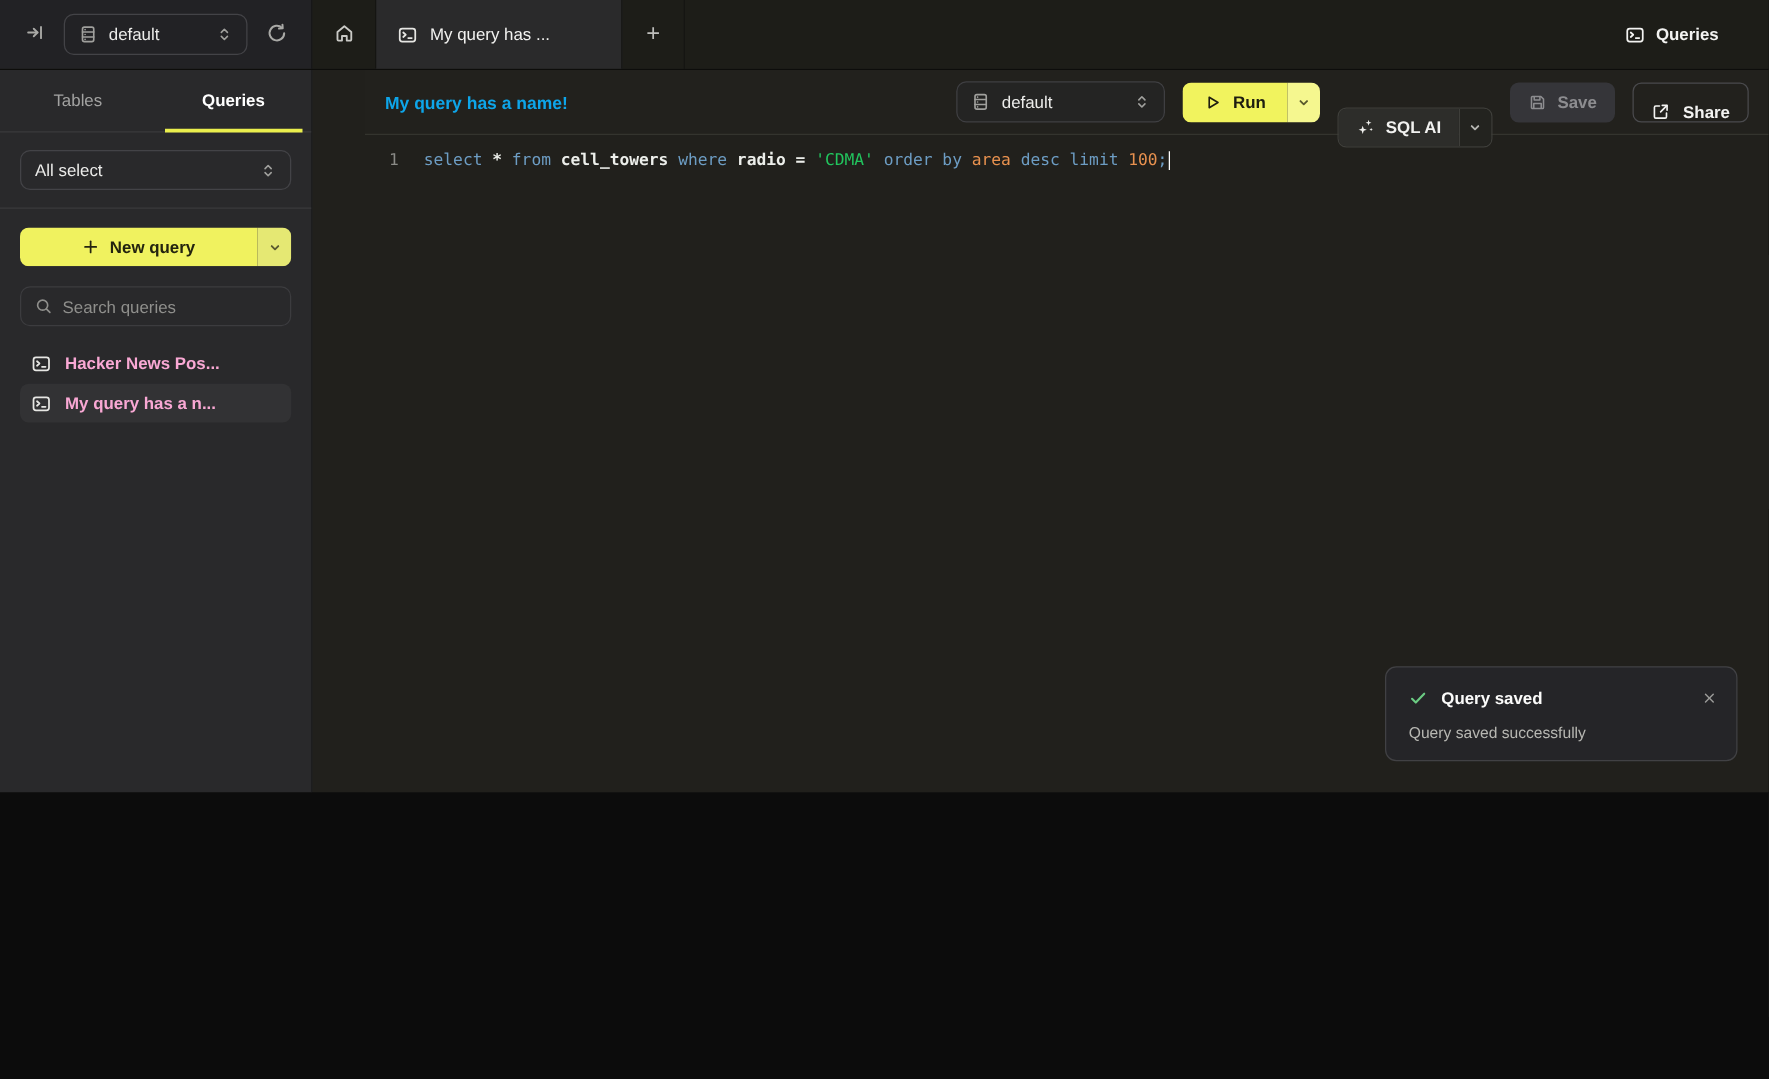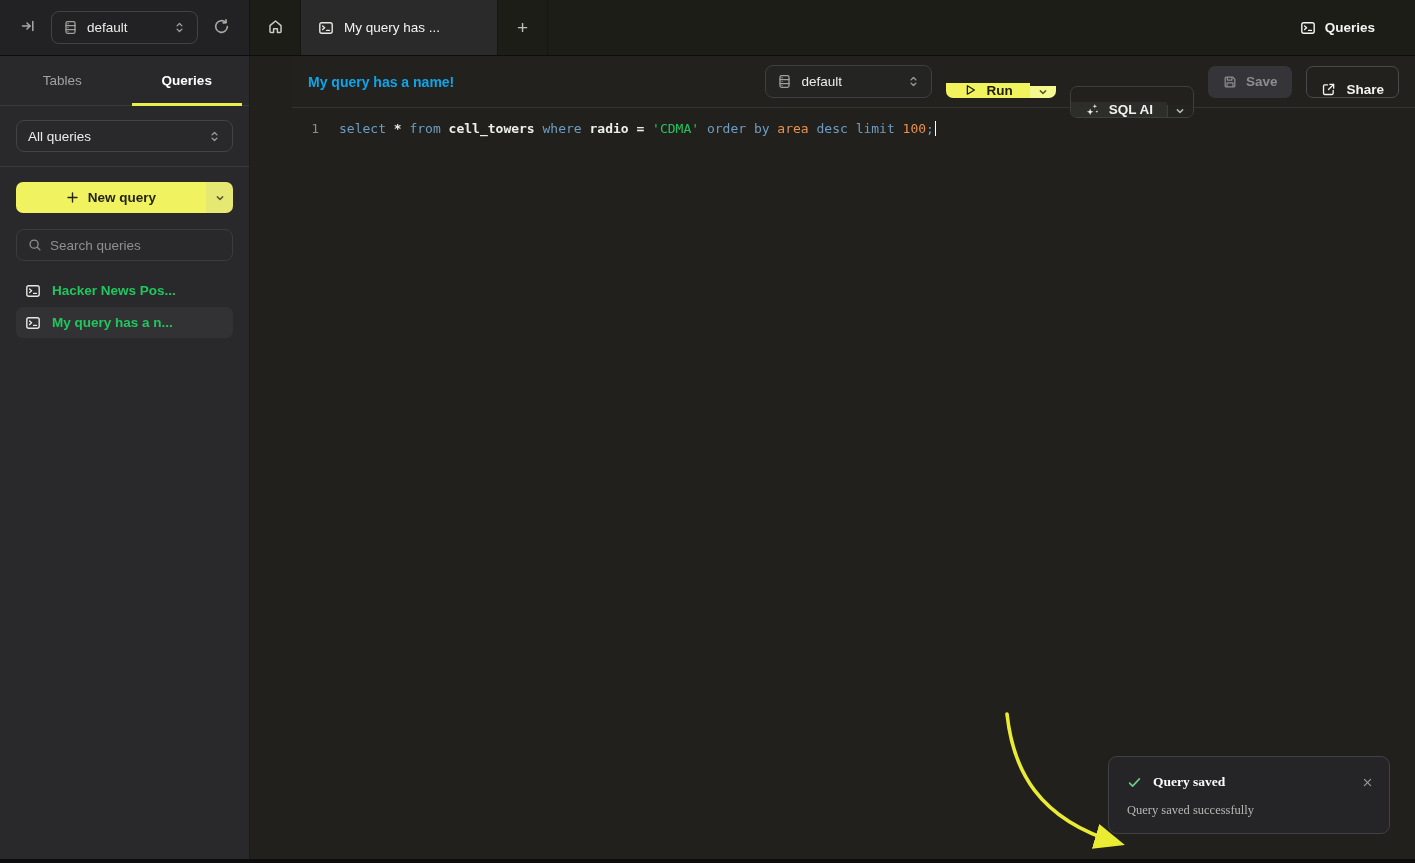--- a/index.html
+++ b/index.html
@@ -1,18 +1,18 @@
 <!DOCTYPE html>
 <html><head>
 <meta charset="utf-8">
 <style>
   * { box-sizing: border-box; margin: 0; padding: 0; }
   html,body { background:#0c0c0c; }
   body { font-family:"Liberation Sans", sans-serif; }
-  .app { width:1415px; height:859px; position:relative; overflow:hidden;
+  .app { width:1415px; height:634px; position:relative; overflow:hidden;
          display:flex; flex-direction:column; background:#21201c; color:#ececea; }
 
   
   .topbar { height:56px; flex-shrink:0; display:flex; border-bottom:1px solid #0d0d0b; }
   .topbar-left { width:250px; flex-shrink:0; background:#222225; display:flex;
                  align-items:center; padding:0 14px; gap:9px; border-right:1px solid #141414; }
   .icon-btn { background:none; border:none; color:#a9a9a6; display:flex; align-items:center;
               justify-content:center; width:28px; height:28px; cursor:pointer; flex-shrink:0; }
   .sel { height:33px; border:1px solid #434347; border-radius:8px; background:transparent;
          display:flex; align-items:center; gap:9px; padding:0 11px; color:#ececea;
@@ -53,38 +53,38 @@
              gap:9px; cursor:pointer; font-family:inherit; }
   .nq-chev { width:27px; border:none; background:#e5e873; color:#5a5a30; display:flex;
              align-items:center; justify-content:center; cursor:pointer; }
   .search-box { margin-top:16px; height:32px; border:1px solid #3c3c3f; border-radius:8px;
                 display:flex; align-items:center; gap:8px; padding:0 11px; color:#8f8f8c; }
   .search-box input { flex:1; min-width:0; background:none; border:none; outline:none;
                       color:#e9e9e7; font-size:13.5px; font-family:inherit; }
   .search-box input::placeholder { color:#8f8f8c; }
   .query-list { margin-top:14px; list-style:none; display:flex; flex-direction:column; gap:1px; }
   .query-item { height:31px; border-radius:7px; display:flex; align-items:center; gap:11px;
-                padding:0 9px; font-size:13.5px; font-weight:600; color:#22c55e; cursor:pointer; }
+                padding:0 9px; font-size:13.5px; font-weight:600; color:#f9a8d4; cursor:pointer; }
   .query-item.selected { background:#323234; }
   .query-item .q-ic { color:#e6e6e3; display:flex; align-items:center; }
 
   
   .main { flex:1; min-width:0; display:flex; flex-direction:column; position:relative;
           background:#21201c; }
   .editor-header { height:52px; flex-shrink:0; display:flex; align-items:center;
                    padding:0 16px; border-bottom:1px solid #34342e; background:#22211d; }
   .page-title { font-size:14px; font-weight:600; color:#0ea5e9; }
   .toolbar { margin-left:auto; display:flex; align-items:center; gap:14px; }
   .tb-sel { width:167px; background:#242423; border-color:#3f3f42; }
   .run-main { border:none; display:flex; align-items:center; gap:9px; padding:0 17px;
               background:#f1f35e; color:#1d1d10; font-size:13.5px; font-weight:600;
               cursor:pointer; font-family:inherit; }
   .run-chev { width:26px; border:none; background:#f5f78f; color:#5a5a2c; display:flex;
               align-items:center; justify-content:center; cursor:pointer; }
-  .toolbar .split-btn { height:32px;align-items:flex-end; }
+  .toolbar .split-btn { height:32px; }
   .ai-group { border:1px solid #3e3e3a;margin-top:40px; }
   .ai-main { border:none; display:flex; align-items:center; gap:9px; padding:0 14px;
              background:#2d2d2a; color:#f1f1ef; font-size:13.5px; font-weight:600;
              cursor:pointer; font-family:inherit; }
   .ai-chev { width:26px; border:none; border-left:1px solid #3e3e3a; background:#23231f;
              color:#b6b6b2; display:flex; align-items:center; justify-content:center; cursor:pointer; }
   .save-btn { height:32px; border:none; border-radius:7px; background:#353539; color:#8d8d90;
               font-size:13.5px; font-weight:600; display:flex; align-items:center; gap:9px;
               padding:0 15px; cursor:default; font-family:inherit; }
   .share-btn { height:32px; border:1px solid #4a4a4d; border-radius:7px; background:transparent;
@@ -102,21 +102,21 @@
   .tk-num { color:#e8914f; }
   .cursor { display:inline-block; width:1.5px; height:15px; background:#ffffff;
             margin-left:1px; vertical-align:-2px; }
 
   
   .anno-arrow { position:absolute; left:685px; top:586px; pointer-events:none; }
 
   
   .toast { position:absolute; right:25px; bottom:25px; width:282px; background:#252528;
            border:1px solid #414144; border-radius:9px; padding:17px 16px 15px 18px;
-           font-family:Liberation Serif, serif; }
+           font-family:Liberation Sans, sans-serif; }
   .toast-head { display:flex; align-items:center; gap:11px; }
   .toast-check { color:#6bcb83; display:flex; align-items:center; }
   .toast-title { font-size:13.5px; font-weight:700; color:#fbfbfa; }
   .toast-close { margin-left:auto; background:none; border:none; color:#9c9c9a;
                  display:flex; align-items:center; cursor:pointer; }
   .toast-msg { margin-top:13px; font-size:12.5px; color:#b7b7b2; }
 </style>
 </head>
 <body>
 
@@ -195,21 +195,21 @@
 
   <div class="body">
 
     <aside class="sidebar">
       <div class="sidebar-tabs">
         <button class="stab">Tables</button>
         <button class="stab active">Queries</button>
       </div>
       <div class="sidebar-content">
         <button class="sel">
-          <span class="grow">All queries</span>
+          <span class="grow">All select</span>
           <span class="muted-ic">
             <svg width="13" height="13" viewBox="0 0 16 16" fill="none" stroke="currentColor" stroke-width="1.6" stroke-linecap="round" stroke-linejoin="round">
                 <path d="M5 6l3-3 3 3"></path>
                 <path d="M5 10l3 3 3-3"></path>
               </svg>
           </span>
         </button>
         <div class="side-divider"></div>
         <div class="split-btn">
           <button class="nq-main">

